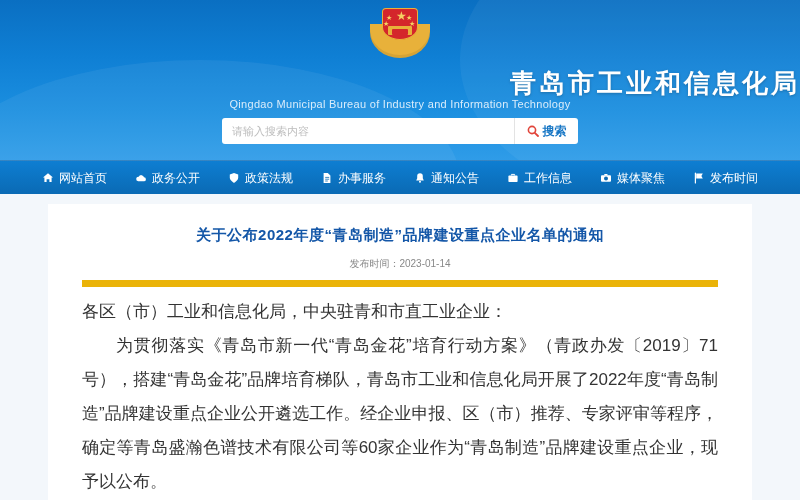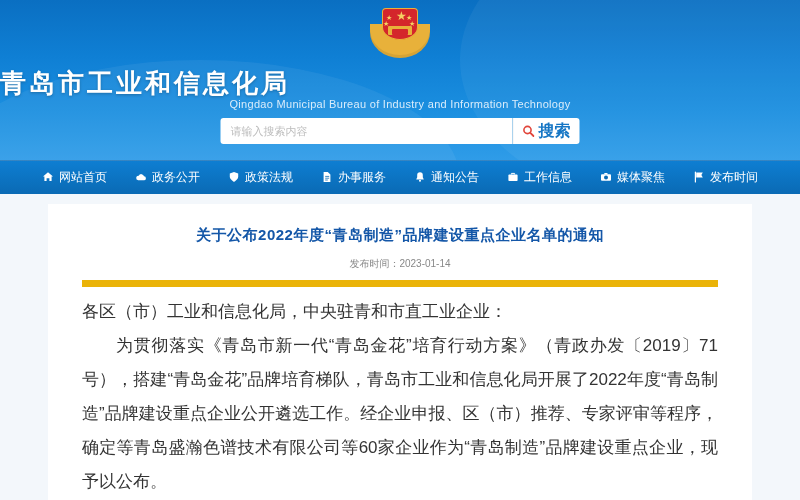--- a/index.html
+++ b/index.html
@@ -84,21 +84,21 @@
     left: 4px; top: 3px;
     width: 16px; height: 6px;
     background: #d4262b;
     border-radius: 1px;
   }
 
   .site-title-cn {
     position: absolute;
     top: 66px;
     width: 100%;
-    text-align: left;
+    text-align: right;
     color: #ffffff;
     font-size: 26px;
     font-weight: bold;
     letter-spacing: 3px;
     text-shadow: 0 1px 3px rgba(0,0,0,0.25);
   }
   .site-title-en {
     position: absolute;
     top: 98px;
     width: 100%;
@@ -131,38 +131,38 @@
   }
   .searchbar input::placeholder { color: #bdbdbd; }
   .search-btn {
     height: 26px;
     min-width: 64px;
     background: #ffffff;
     color: #0a6fc2;
     border: none;
     border-radius: 0 3px 3px 0;
     border-left: 1px solid #e2e2e2;
-    font-size: 16px;
+    font-size: 12px;
     font-weight: bold;
     display: flex;
     align-items: center;
     justify-content: center;
     gap: 4px;
     cursor: pointer;
     padding: 0 9px;
   }
   .search-btn svg { display: block; }
 
   
   .nav {
     width: 800px;
     height: 34px;
     background: linear-gradient(180deg, #0e7ed2 0%, #0a6ab4 100%);
     display: flex;
-    align-items: flex-end;
+    align-items: center;
     justify-content: center;
     gap: 0;
     border-top: 1px solid rgba(255,255,255,0.18);
   }
   .nav-item {
     display: flex;
     align-items: center;
     gap: 5px;
     color: #ffffff;
     font-size: 12px;

